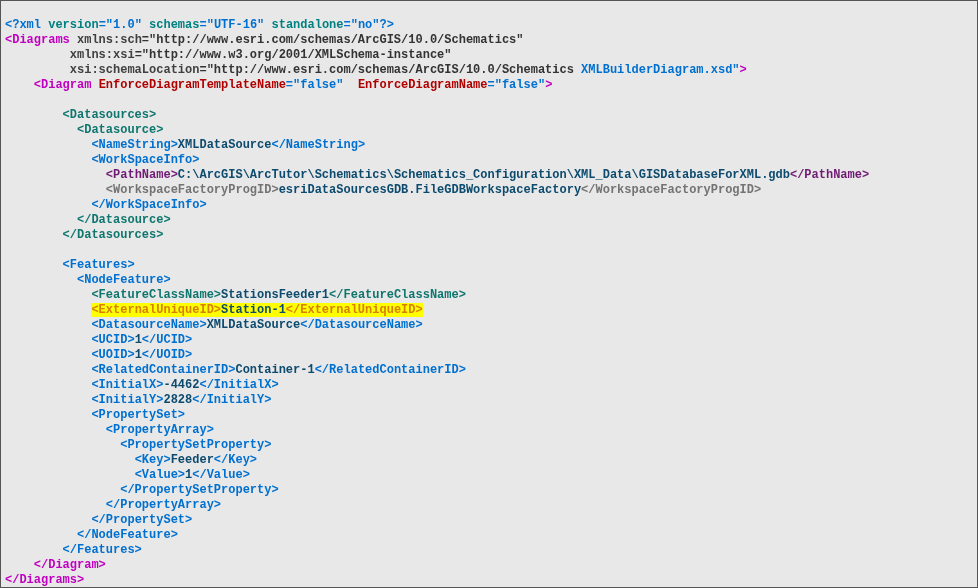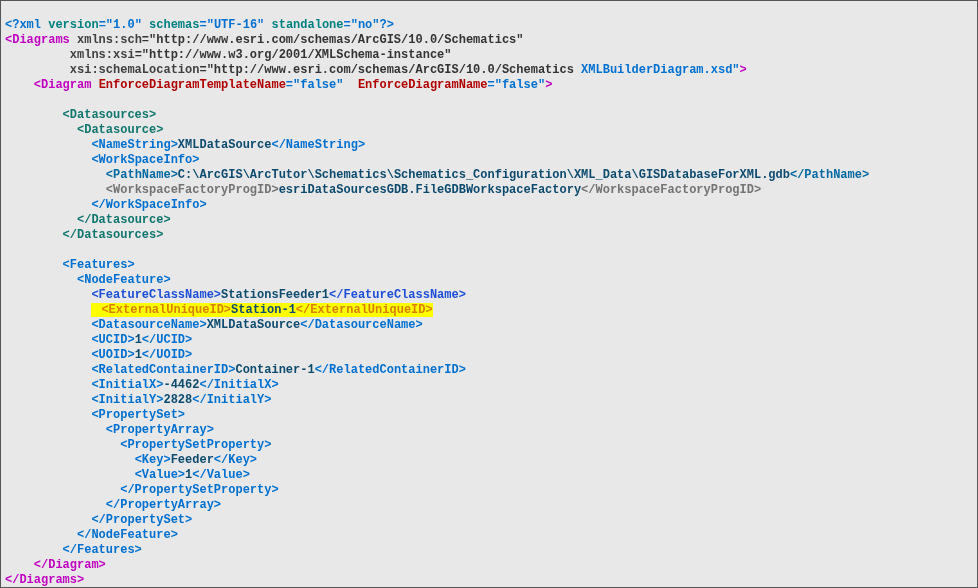--- a/index.html
+++ b/index.html
@@ -18,32 +18,32 @@
   .code {
     padding: 2px 4px;
     white-space: pre;
     font-weight: bold;
   }
   .decl { color: #0070d0; }
   .pi-attr { color: #008080; }
   .tag-magenta { color: #c000c0; }
   .tag-green { color: #0f766e; font-family: Liberation Mono, monospace; }
   .tag-blue { color: #0070d0; }
-  .tag-brown { color: #0369a1; }
+  .tag-brown { color: #701a75; }
   .tag-darkred { color: #737373; }
-  .tag-purple { color: #1d4ed8; }
+  .tag-purple { color: #0f766e; }
   .tag-orange { color: #d88000; }
   .attr-name { color: #b00000; }
   .attr-name-blue { color: #404040; }
   .eq { color: #0070d0; }
   .eq-dark { color: #333; }
   .val-blue { color: #0070d0; }
   .val-dark { color: #333; }
   .text { color: #0c4a6e; }
-  .hl { background: #ffff00; padding-left: 10px; }
+  .hl { background: #ffff00; }
   span { display: inline; }
 </style>
 </head>
 <body>
 
 <div class="code">
 <span class="decl"><span>&lt;?xml </span><span class="pi-attr">version</span>=<span>"1.0"</span> <span class="pi-attr">schemas</span>=<span>"UTF-16"</span> <span class="pi-attr">standalone</span>=<span>"no"</span><span>?&gt;</span></span>
 <span><span class="tag-magenta">&lt;Diagrams </span><span class="attr-name-blue">xmlns:sch</span><span class="eq-dark">=</span><span class="val-dark">"http://www.esri.com/schemas/ArcGIS/10.0/Schematics"</span></span>
 <span>         </span><span class="attr-name-blue">xmlns:xsi</span><span class="eq-dark">=</span><span class="val-dark">"http://www.w3.org/2001/XMLSchema-instance"</span>
 <span>         </span><span class="attr-name-blue">xsi:schemaLocation</span><span class="eq-dark">=</span><span class="val-dark">"http://www.esri.com/schemas/ArcGIS/10.0/Schematics </span><span class="val-blue">XMLBuilderDiagram.xsd"</span><span class="tag-magenta">&gt;</span>

